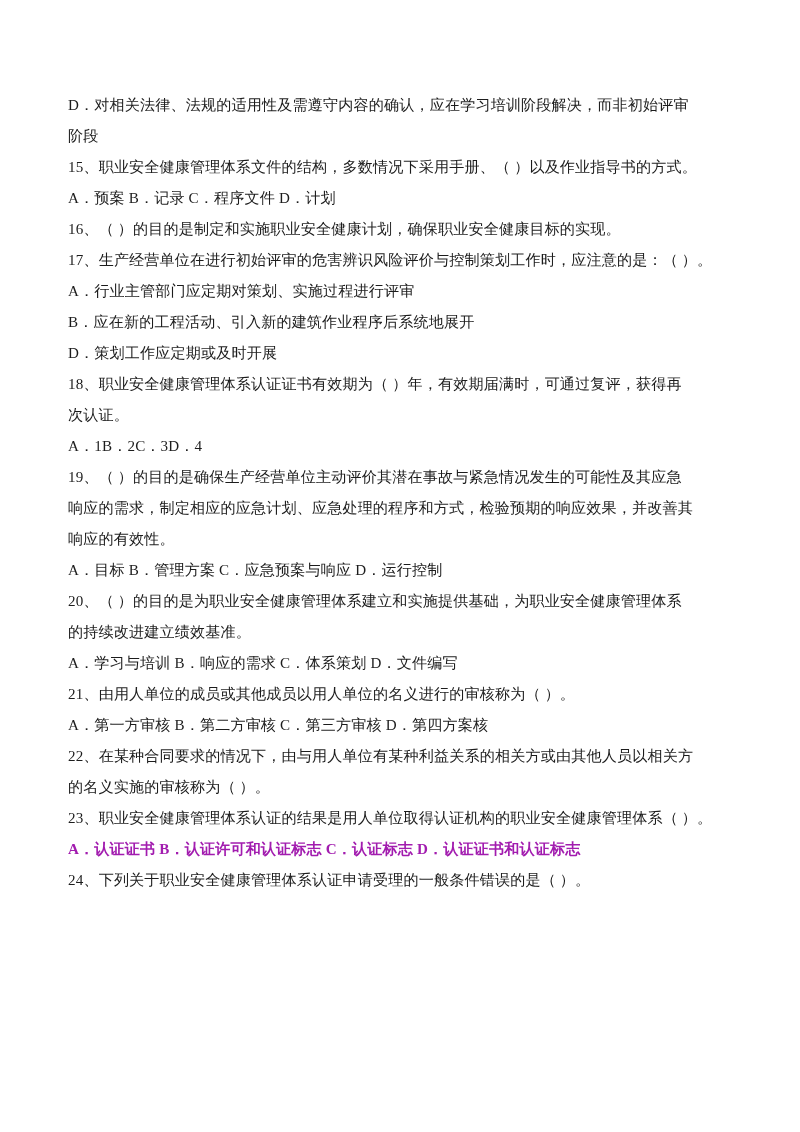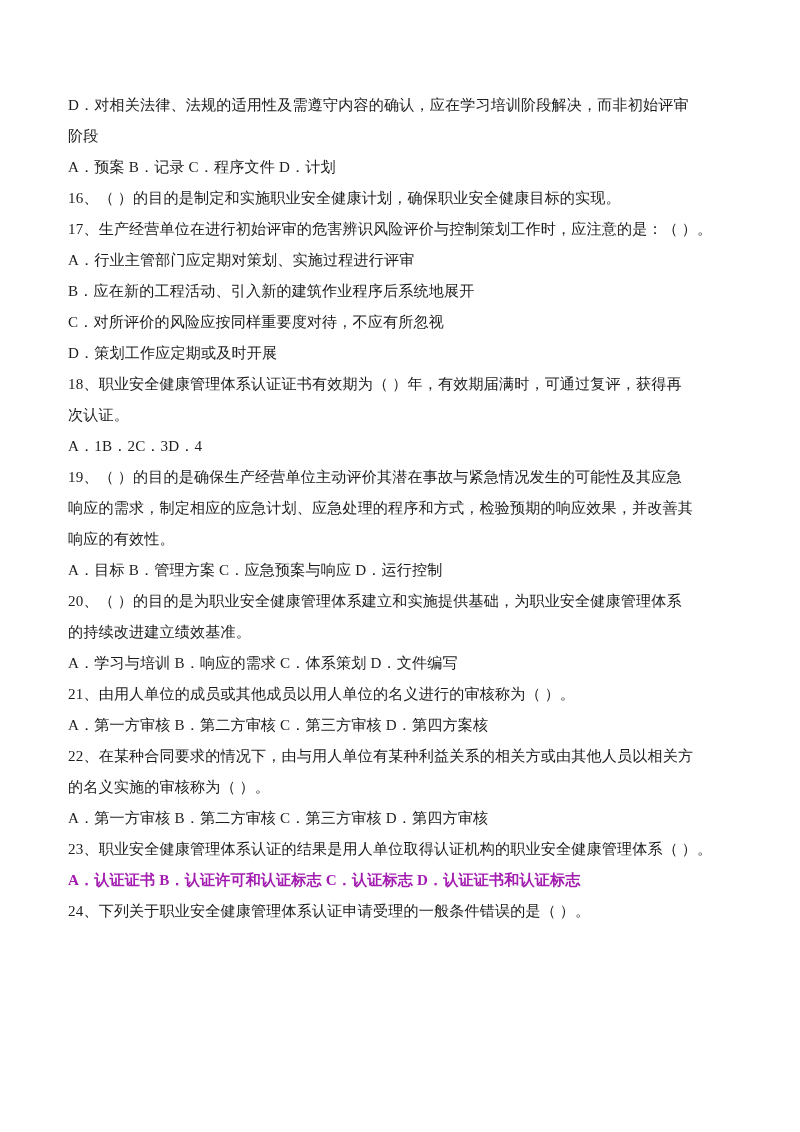--- a/index.html
+++ b/index.html
@@ -46,39 +46,38 @@
   }
 </style>
 </head>
 <body>
 
 <div class="page">
   <div class="text-block">
 
   <div class="line">D．对相关法律、法规的适用性及需遵守内容的确认，应在学习培训阶段解决，而非初始评审</div>
       <div class="line">阶段</div>
+      <div class="line">15、职业安全健康管理体系文件的结构，多数情况下采用手册、（ ）以及作业指导书的方式。</div>
       <div class="line">A．预案 B．记录 C．程序文件 D．计划</div>
       <div class="line">16、（ ）的目的是制定和实施职业安全健康计划，确保职业安全健康目标的实现。</div>
       <div class="line">17、生产经营单位在进行初始评审的危害辨识风险评价与控制策划工作时，应注意的是：（ ）。</div>
       <div class="line">A．行业主管部门应定期对策划、实施过程进行评审</div>
       <div class="line">B．应在新的工程活动、引入新的建筑作业程序后系统地展开</div>
-      <div class="line">C．对所评价的风险应按同样重要度对待，不应有所忽视</div>
       <div class="line">D．策划工作应定期或及时开展</div>
       <div class="line">18、职业安全健康管理体系认证证书有效期为（ ）年，有效期届满时，可通过复评，获得再</div>
       <div class="line">次认证。</div>
       <div class="line">A．1B．2C．3D．4</div>
       <div class="line">19、（ ）的目的是确保生产经营单位主动评价其潜在事故与紧急情况发生的可能性及其应急</div>
       <div class="line">响应的需求，制定相应的应急计划、应急处理的程序和方式，检验预期的响应效果，并改善其</div>
       <div class="line">响应的有效性。</div>
       <div class="line">A．目标 B．管理方案 C．应急预案与响应 D．运行控制</div>
       <div class="line">20、（ ）的目的是为职业安全健康管理体系建立和实施提供基础，为职业安全健康管理体系</div>
       <div class="line">的持续改进建立绩效基准。</div>
       <div class="line">A．学习与培训 B．响应的需求 C．体系策划 D．文件编写</div>
       <div class="line">21、由用人单位的成员或其他成员以用人单位的名义进行的审核称为（ ）。</div>
       <div class="line">A．第一方审核 B．第二方审核 C．第三方审核 D．第四方案核</div>
       <div class="line">22、在某种合同要求的情况下，由与用人单位有某种利益关系的相关方或由其他人员以相关方</div>
       <div class="line">的名义实施的审核称为（ ）。</div>
-      <div class="line">A．第一方审核 B．第二方审核 C．第三方审核 D．第四方审核</div>
       <div class="line">23、职业安全健康管理体系认证的结果是用人单位取得认证机构的职业安全健康管理体系（ ）。</div>
       <div class="line bold">A．认证证书 B．认证许可和认证标志 C．认证标志 D．认证证书和认证标志</div>
       <div class="line">24、下列关于职业安全健康管理体系认证申请受理的一般条件错误的是（ ）。</div>
     </div>
 </div>
 
 </body></html>

